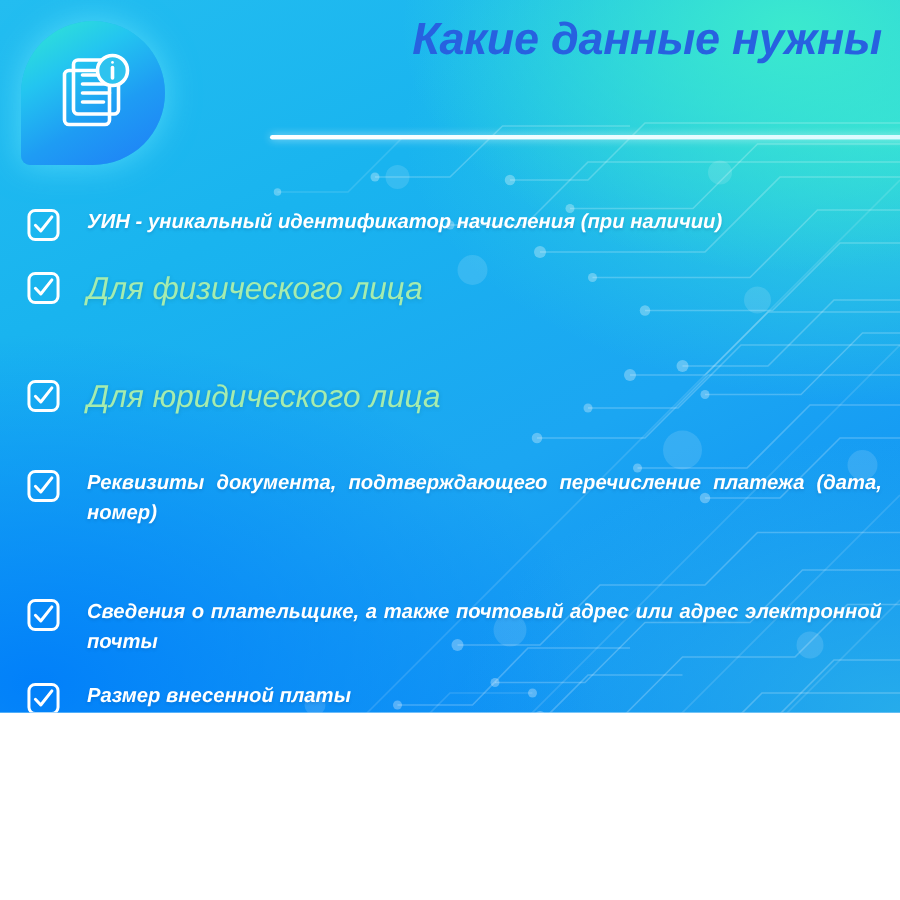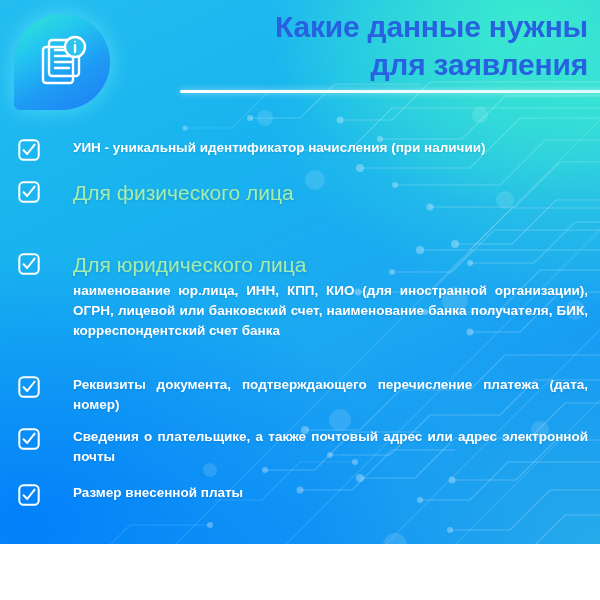--- a/index.html
+++ b/index.html
@@ -9,28 +9,29 @@
   body {
     width: 600px;
     height: 600px;
     overflow: hidden;
     font-family: "Liberation Sans", sans-serif;
   }
 
   #poster {
     position: relative;
     width: 600px;
-    height: 544px;
+    height: 475px;
     overflow: hidden;
     background:
       radial-gradient(ellipse 70% 55% at 88% 4%,  rgba(60,235,205,0.95) 0%, rgba(60,235,205,0.0) 62%),
       radial-gradient(ellipse 85% 60% at 100% 18%, rgba(55,225,215,0.85) 0%, rgba(55,225,215,0.0) 65%),
       radial-gradient(ellipse 90% 70% at 4% 96%,  rgba(0,126,250,0.95) 0%, rgba(0,126,250,0.0) 70%),
       radial-gradient(ellipse 70% 55% at 100% 100%, rgba(44,180,232,0.8) 0%, rgba(44,180,232,0.0) 70%),
       linear-gradient(155deg, #23bdf0 0%, #19b4ef 30%, #1ba6f2 62%, #0d8bf6 100%);
+    font-style: italic;
   }
 
   
   .circuit {
     position: absolute;
     inset: 0;
     width: 600px;
     height: 600px;
     pointer-events: none;
   }
@@ -101,21 +102,21 @@
 
   
   .list {
     position: absolute;
     left: 18px;
     top: 138px;
     width: 570px;
   }
   .item {
     position: relative;
-    padding-left: 55px;
+    padding-left: 40px;
     margin-bottom: 16px;
   }
   .cbox {
     position: absolute;
     left: 0;
     top: 1px;
     width: 22px;
     height: 22px;
   }
   .cbox svg { display: block; }
@@ -145,21 +146,21 @@
     font-weight: bold;
     line-height: 20px;
     text-align: justify;
     text-justify: inter-word;
     text-shadow: 0 1px 2px rgba(0,60,120,0.18);
   }
 
   .sp-0 { margin-bottom: 22px; }
   .sp-1 { margin-bottom: 26px; }
   .sp-2 { margin-bottom: 34px; margin-top: 46px; }
-  .sp-3 { margin-bottom: 12px; }
+  .sp-3 { margin-bottom: 46px; }
   .sp-4 { margin-bottom: 28px; }
 </style>
 </head>
 <body>
 
 <div id="poster">
 
   <svg class="circuit" viewBox="0 0 600 600" xmlns="http://www.w3.org/2000/svg">
     <g>
 
@@ -255,21 +256,20 @@
           <line x1="24" y1="37" x2="38" y2="37"></line>
           <circle cx="44" cy="16" r="10" fill="#2ec3ef" stroke="#ffffff" stroke-width="2.4"></circle>
           <line x1="44" y1="14" x2="44" y2="21"></line>
           <circle cx="44" cy="10.6" r="0.9" fill="#ffffff" stroke="none"></circle>
         </g>
       </svg>
     </div>
 
     <div class="title-block">
       <div class="title-line">Какие данные нужны</div>
-      <div class="title-line">для заявления</div>
     </div>
 
     <div class="title-rule"></div>
   </div>
 
   <div class="list">
 
     <div class="item sp-0">
       <span class="cbox">
         <svg width="22" height="22" viewBox="0 0 22 22" xmlns="http://www.w3.org/2000/svg">
@@ -291,21 +291,20 @@
     </div>
 
     <div class="item sp-2">
       <span class="cbox">
         <svg width="22" height="22" viewBox="0 0 22 22" xmlns="http://www.w3.org/2000/svg">
           <rect x="1.3" y="1.3" width="19.4" height="19.4" rx="4.2" fill="none" stroke="#ffffff" stroke-width="2"></rect>
           <polyline points="5.6,11.2 9.2,15.0 16.6,5.6" fill="none" stroke="#ffffff" stroke-width="2" stroke-linecap="round" stroke-linejoin="round"></polyline>
         </svg>
       </span>
       <div class="group-head">Для юридического лица</div>
-      <div class="group-body">наименование юр.лица, ИНН, КПП, КИО (для иностранной организации), ОГРН, лицевой или банковский счет, наименование банка получателя, БИК, корреспондентский счет банка</div>
     </div>
 
     <div class="item sp-3">
       <span class="cbox">
         <svg width="22" height="22" viewBox="0 0 22 22" xmlns="http://www.w3.org/2000/svg">
           <rect x="1.3" y="1.3" width="19.4" height="19.4" rx="4.2" fill="none" stroke="#ffffff" stroke-width="2"></rect>
           <polyline points="5.6,11.2 9.2,15.0 16.6,5.6" fill="none" stroke="#ffffff" stroke-width="2" stroke-linecap="round" stroke-linejoin="round"></polyline>
         </svg>
       </span>
       <div class="item-text">Реквизиты документа, подтверждающего перечисление платежа (дата, номер)</div>

